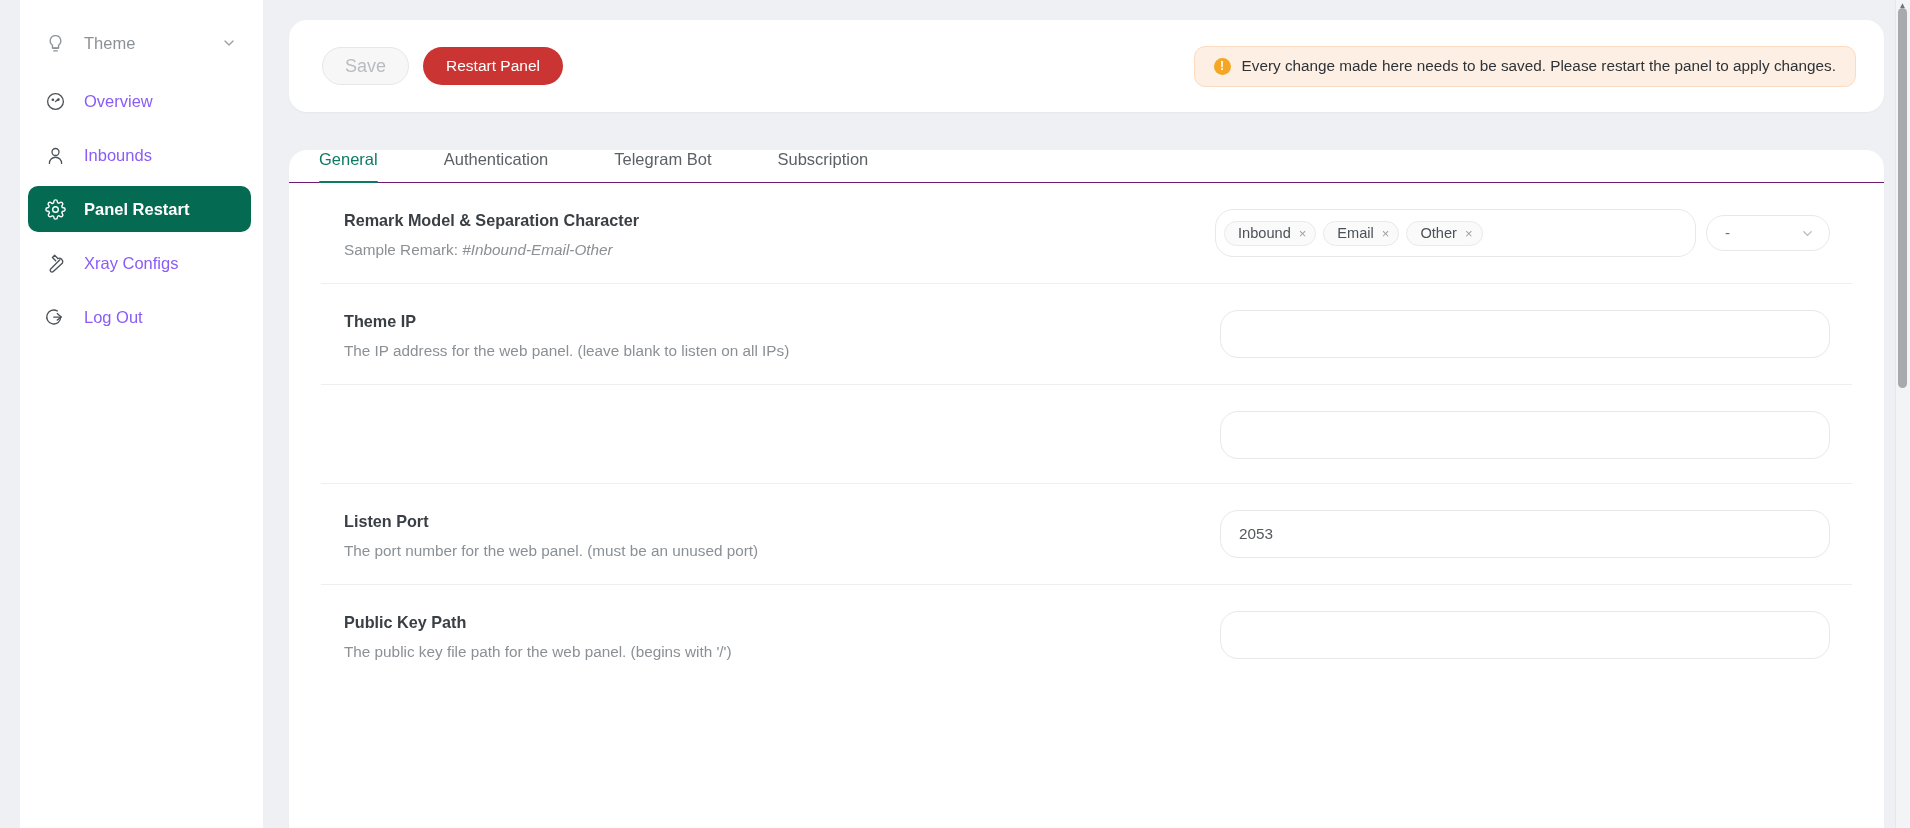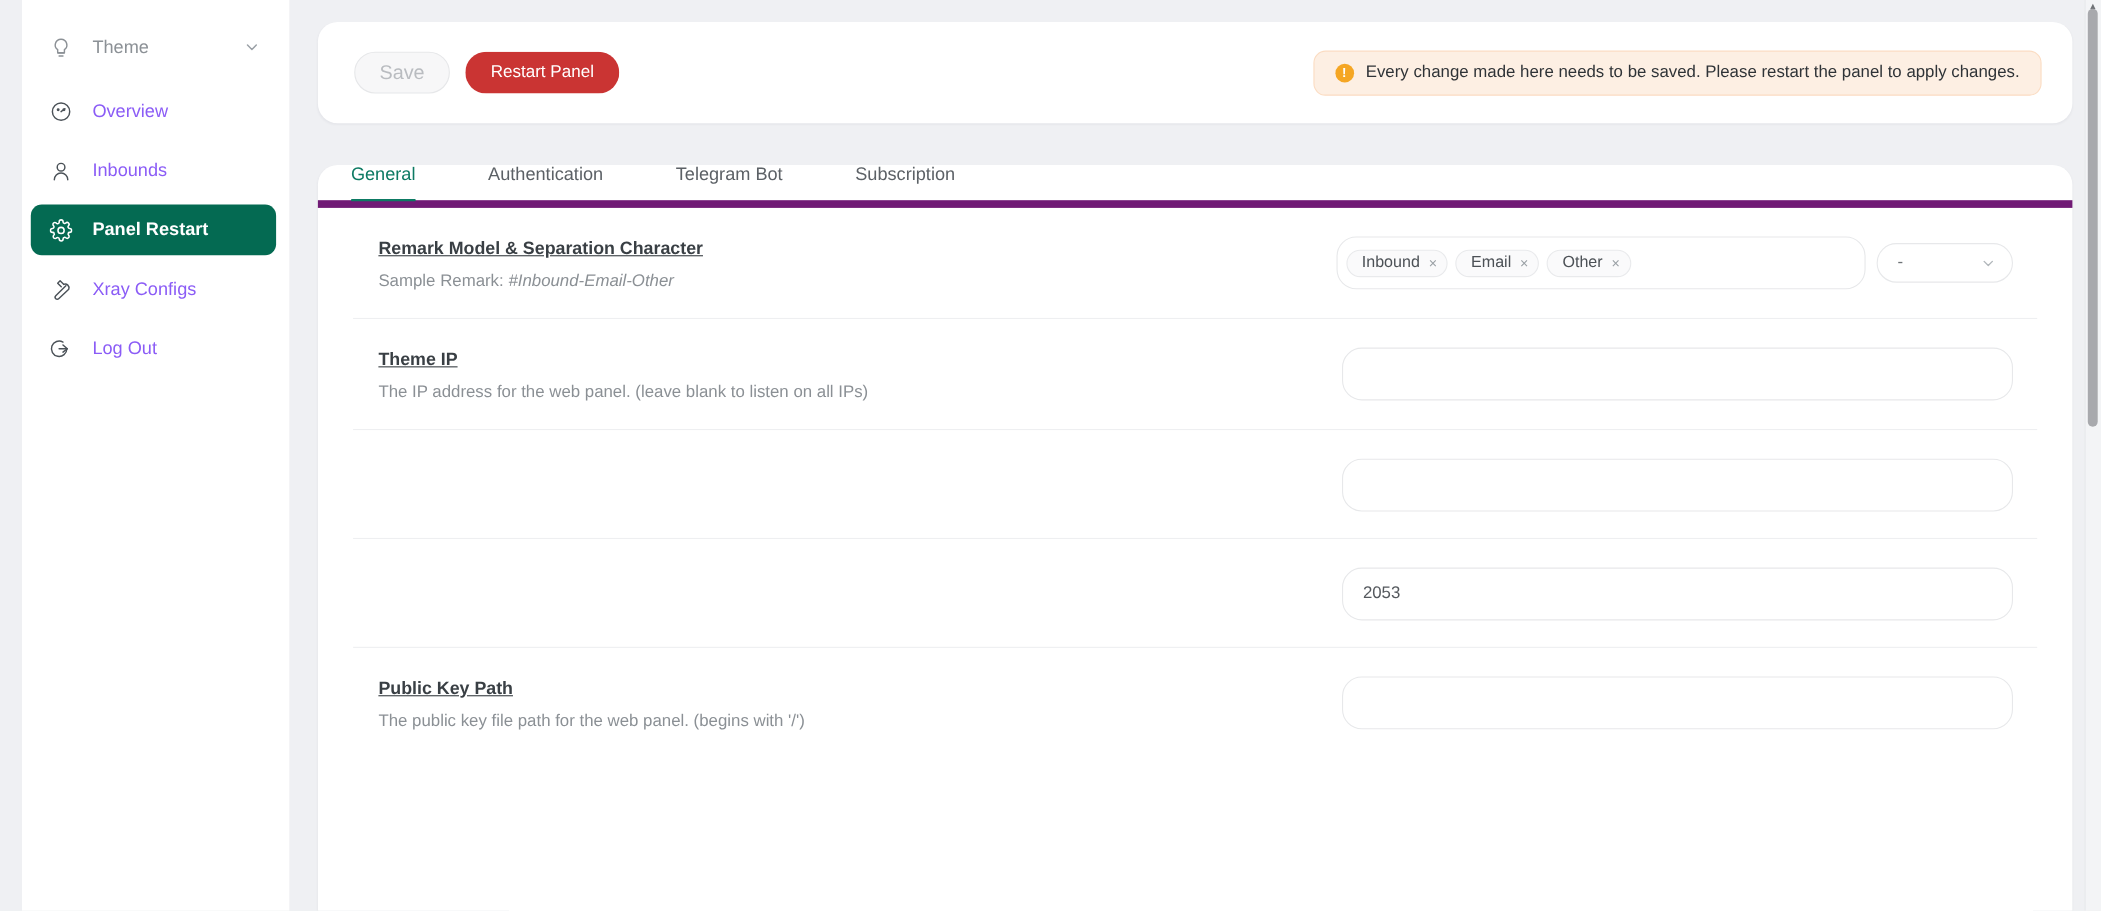--- a/index.html
+++ b/index.html
@@ -138,21 +138,21 @@
 
   
   .settings-card {
     padding: 0 0 0 0;
     min-height: 700px;
   }
   .tabs {
     display: flex;
     padding: 0 30px;
     margin-top: 38px;
-    border-bottom: 7px solid #701a75;
+    border-bottom: 1px solid #701a75;
     margin-left: 0;
   }
   .tab {
     font-size: 16.5px;
     color: #5c6166;
     padding: 0 0 13px 0;
     margin-right: 66px;
     cursor: pointer;
     position: relative;
     white-space: nowrap;
@@ -174,21 +174,20 @@
     padding: 26px 0 24px 0;
     border-bottom: 1px solid #eeeff1;
   }
   .row:last-child { border-bottom: none; }
   .row-left { width: 640px; padding-left: 23px; padding-top: 2px; }
   .row-title {
     font-size: 16.2px;
     font-weight: bold;
     color: #393f44;
     margin-bottom: 11px;
-    text-decoration: underline;
   }
   .row-desc {
     font-size: 15.3px;
     color: #8b9095;
   }
   .row-desc .ital { font-style: italic; }
   .row-right {
     display: flex;
     align-items: center;
     margin-left: auto;
@@ -414,20 +413,24 @@
           </div>
         </div>
 
         <div class="row">
           <div class="row-right">
             <input class="field" type="text" value="" style="">
           </div>
         </div>
 
         <div class="row">
+          <div class="row-left">
+            <div class="row-title">Listen Port</div>
+            <div class="row-desc">The port number for the web panel. (must be an unused port)</div>
+          </div>
           <div class="row-right">
             <input class="field" type="text" value="2053" style="">
           </div>
         </div>
 
         <div class="row">
           <div class="row-left">
             <div class="row-title">Public Key Path</div>
             <div class="row-desc">The public key file path for the web panel. (begins with '/')</div>
           </div>

